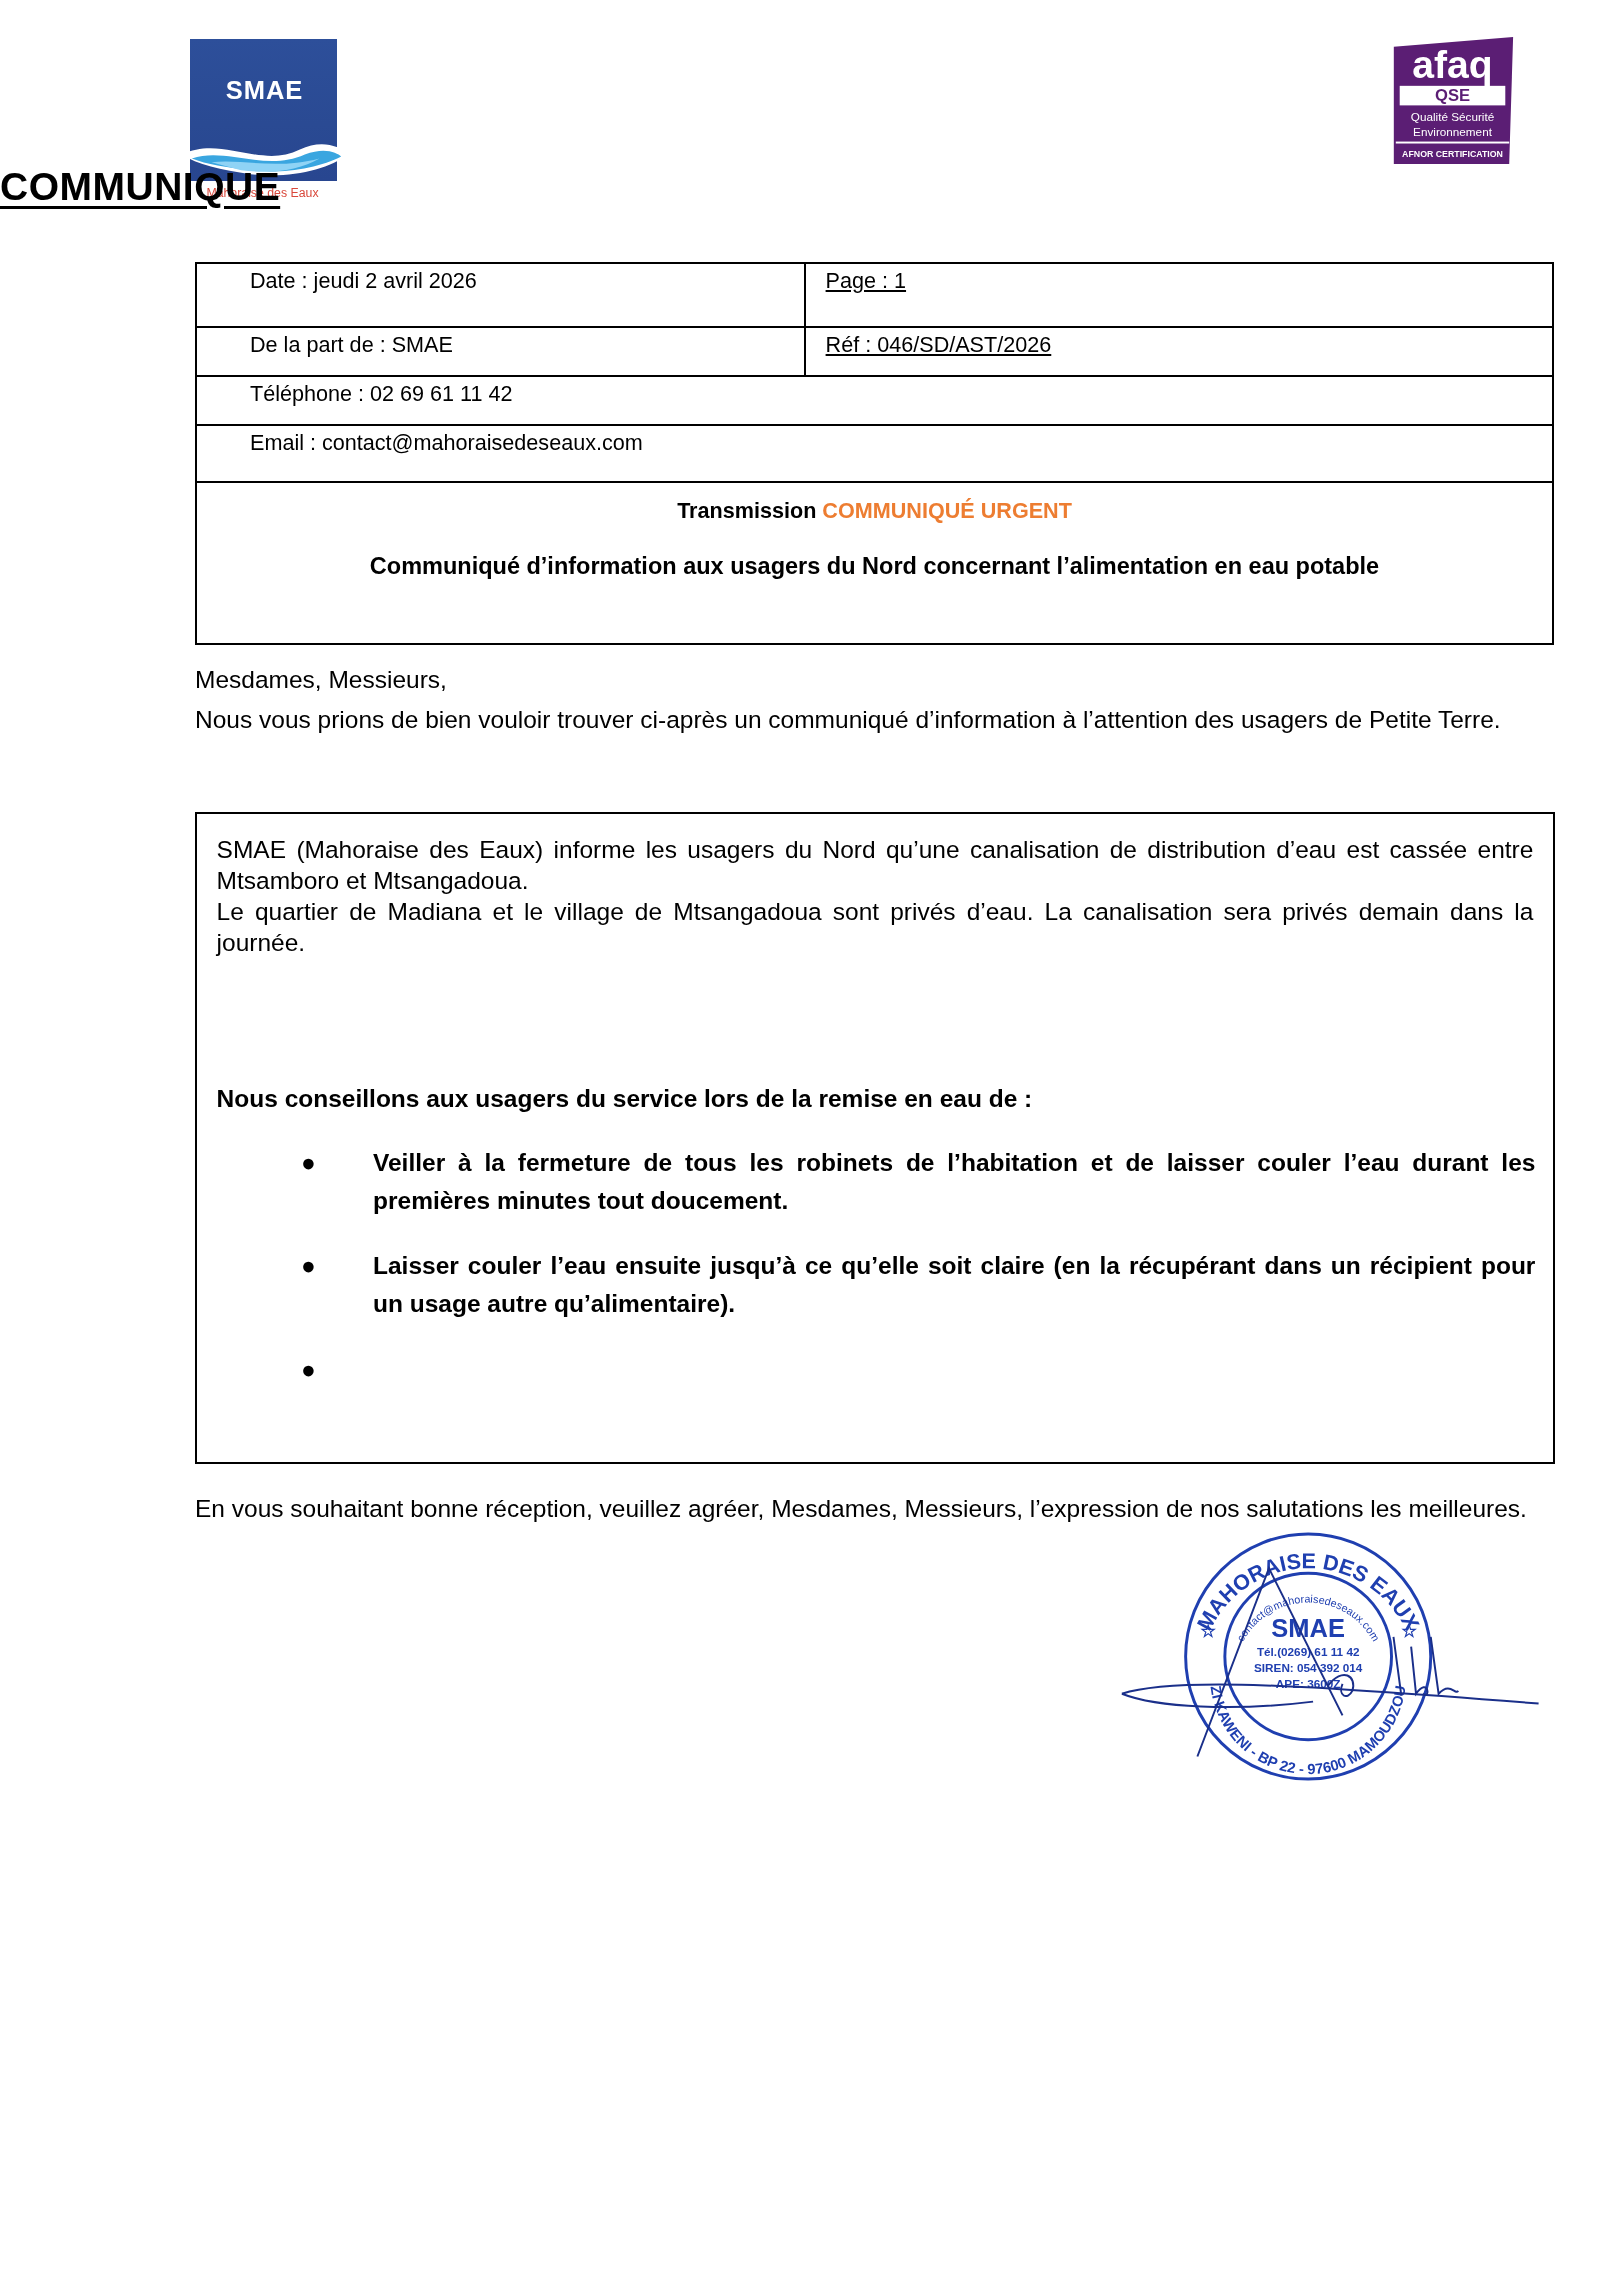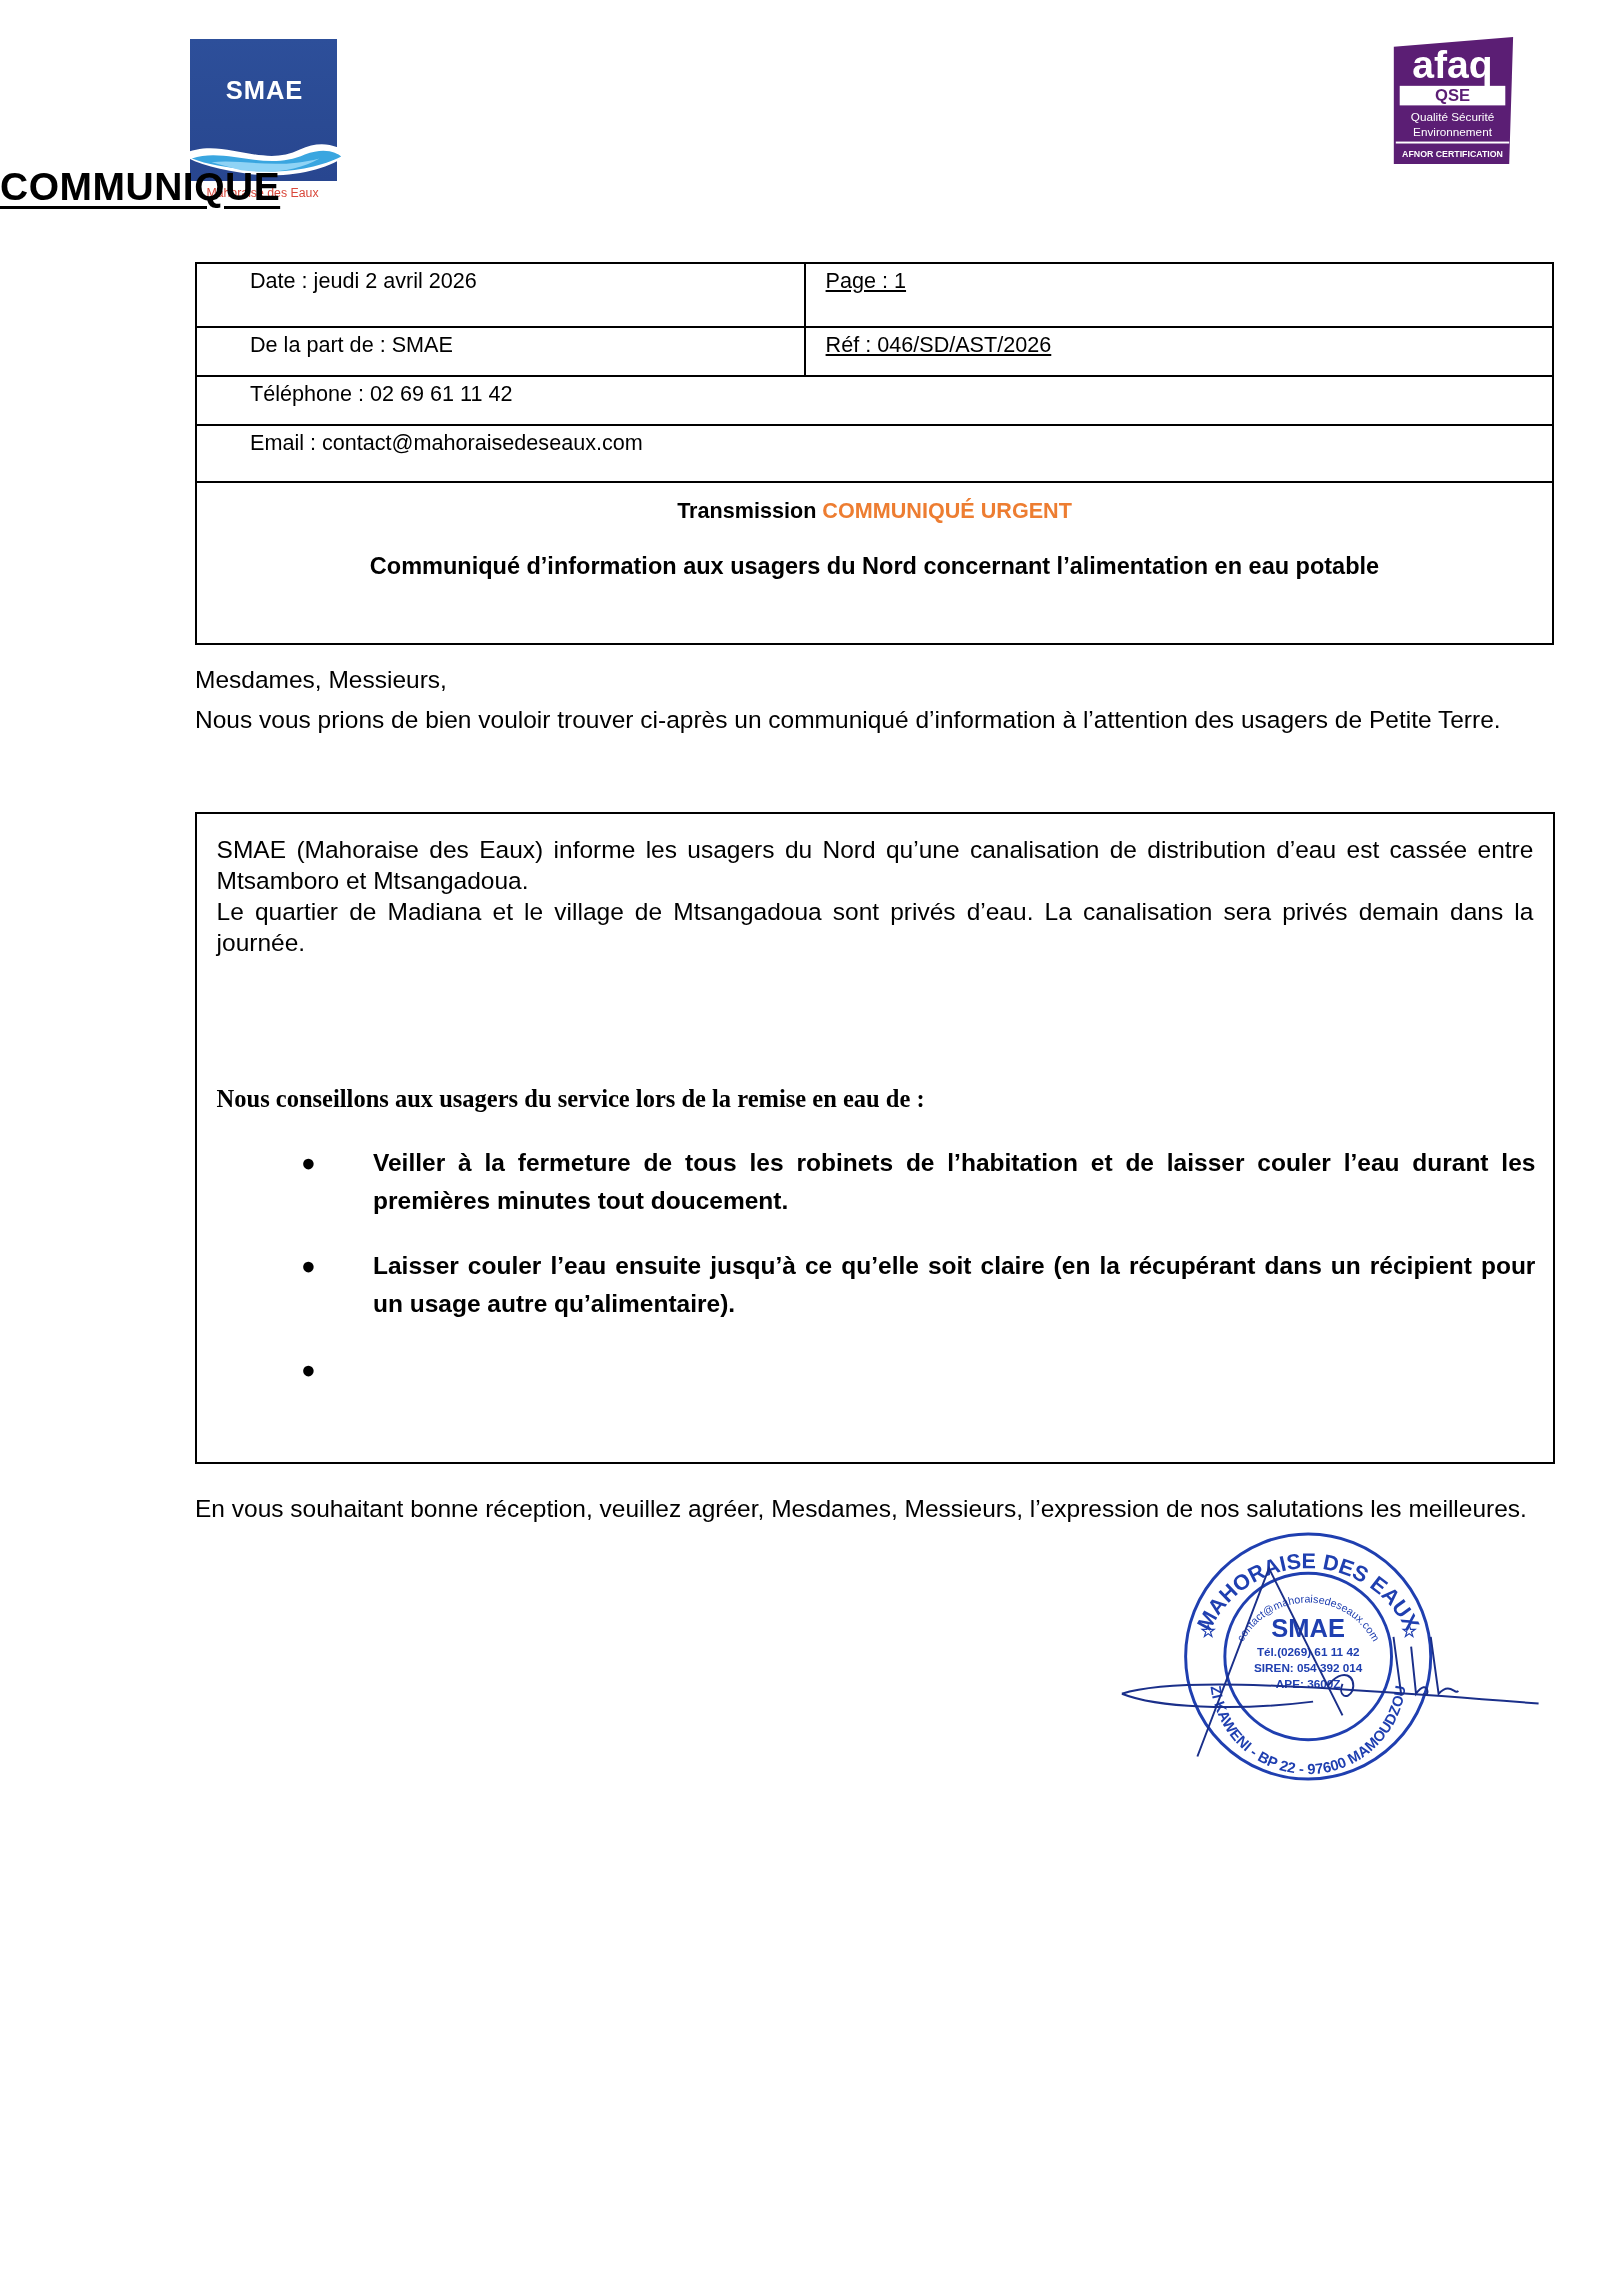--- a/index.html
+++ b/index.html
@@ -25,21 +25,21 @@
   .r3 td { height:43px; }
   .r4 td { height:51px; }
   .r5 td { height:145px; padding:15.7px 0 0 0; text-align:center; font-weight:bold; }
   .orange { color:#ed7d31; }
   .subject { margin-top:29px; font-size:23.5px; }
 
   .para { position:absolute; left:195px; width:1359px; font-size:24.5px; line-height:42px; text-align:justify; }
 
   .box { position:absolute; left:195px; top:812px; width:1356px; height:648px; border:2px solid #000; }
   .box .inner { position:absolute; left:19.6px; right:19.6px; top:19.6px; font-size:24.5px; line-height:31px; text-align:justify; }
-  .box .advice { position:absolute; left:19.6px; top:271px; font-size:24.5px; font-weight:bold;font-family:Liberation Serif, serif; }
+  .box .advice { position:absolute; left:19.6px; top:271px; font-size:24.5px; font-weight:bold; }
   .bullets { position:absolute; left:98px; right:17.6px; top:330px; font-size:24.5px; font-weight:bold; line-height:38px; }
   .bullet { position:relative; padding-left:78px; margin-bottom:27.4px; text-align:justify; }
   .bullet .dot { position:absolute; left:5.9px; top:0; }
 
   .stamp { position:absolute; left:1117px; top:1529px; width:451px; height:255px; }
 </style>
 </head>
 <body>
 
 <div class="smae-logo">

